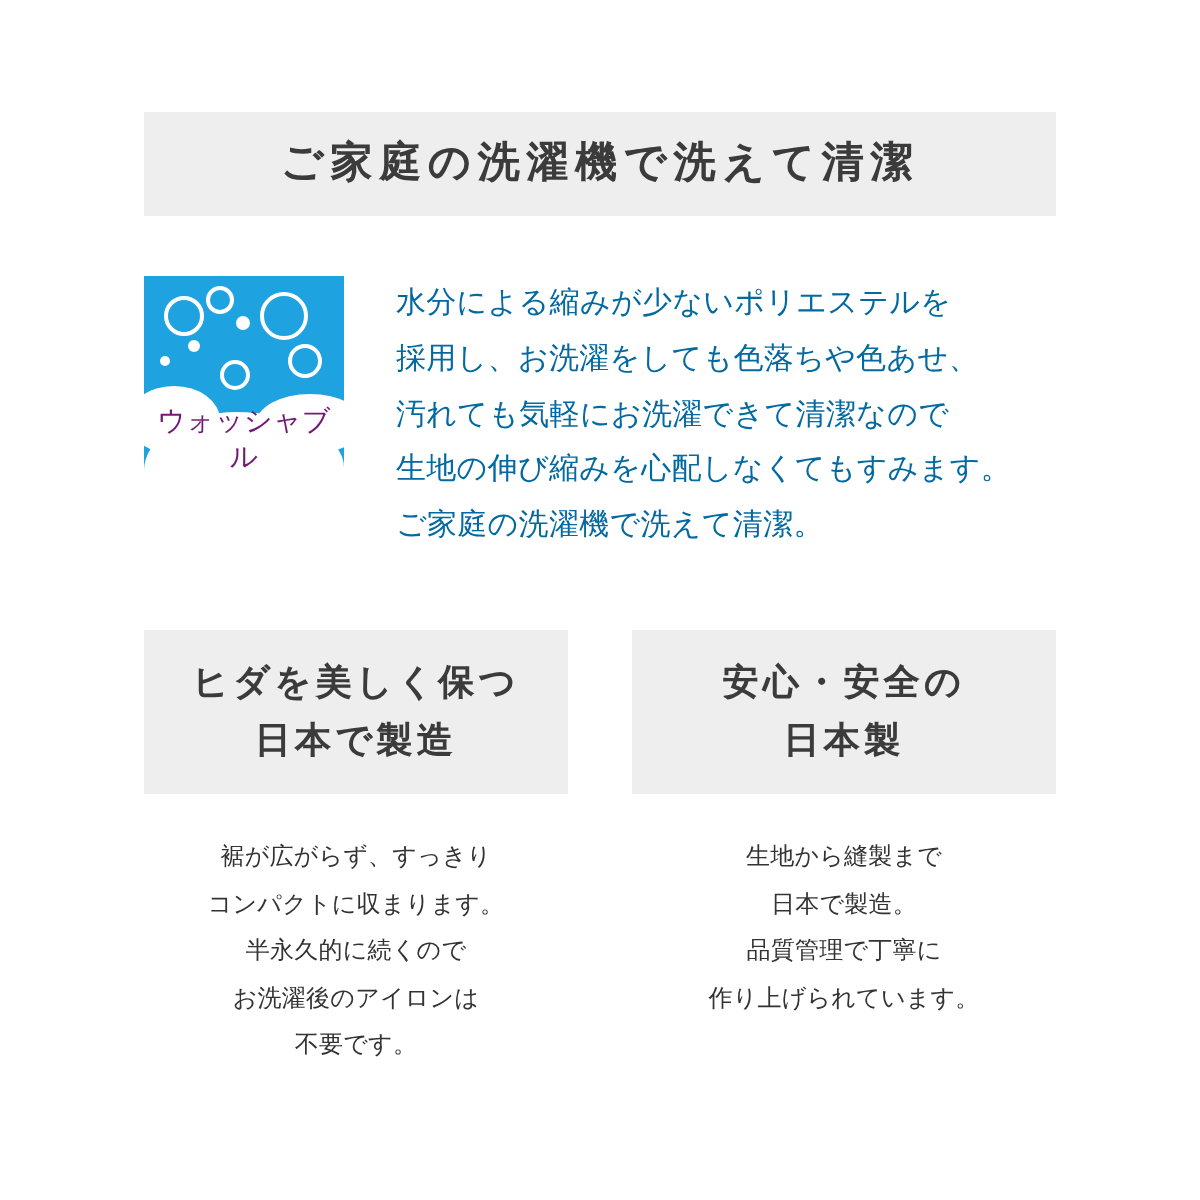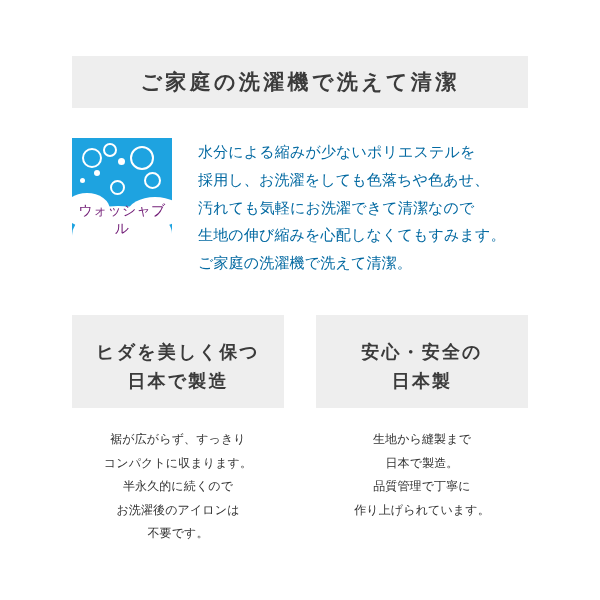--- a/index.html
+++ b/index.html
@@ -110,21 +110,21 @@
     margin-top: 38px;
     gap: 32px;
   }
   .col {
     flex: 1 1 0;
     min-width: 0;
   }
   .col-head {
     background: #eeeeee;
     text-align: center;
-    padding: 23px 4px 13px 4px;
+    padding: 12px 4px 13px 4px;
     font-size: 18px;
     font-weight: bold;
     line-height: 1.6;
     letter-spacing: 0.12em;
     color: #3b3b3b;
   }
   .col-body {
     margin-top: 20px;
     text-align: center;
     font-size: 12px;

